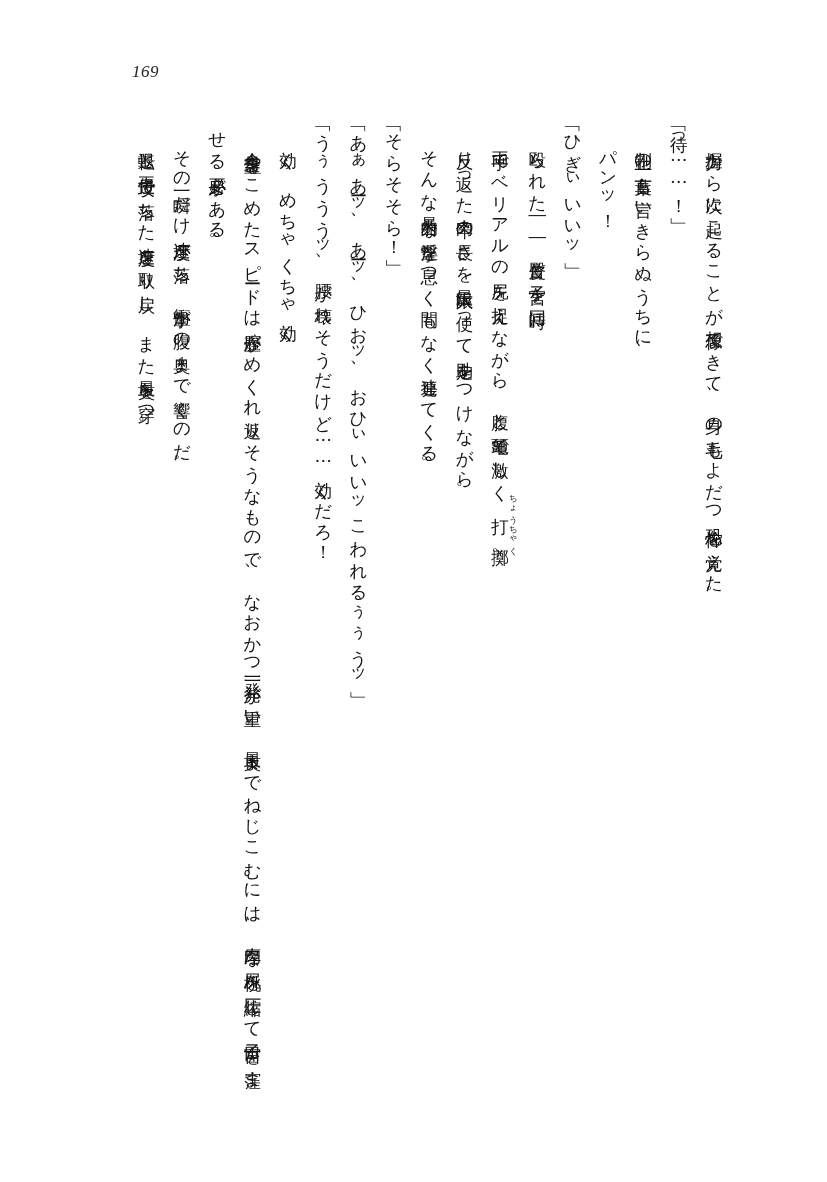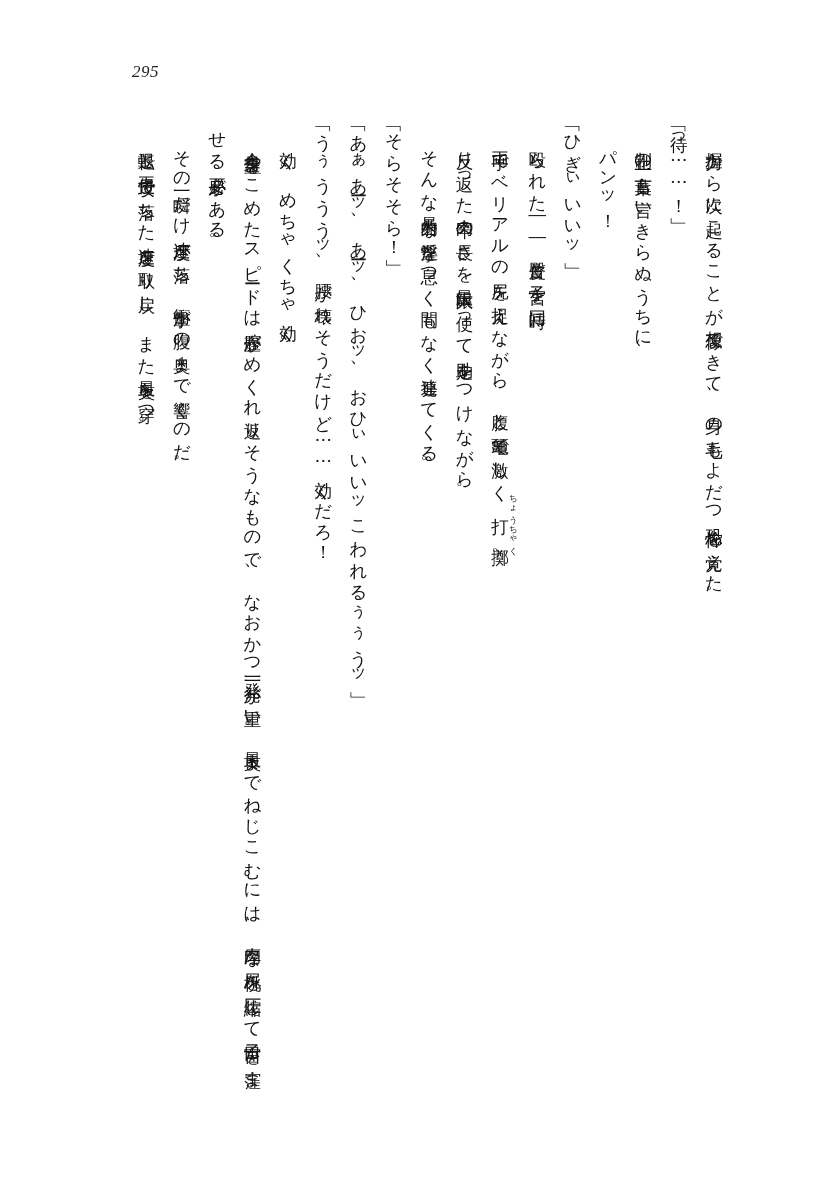--- a/index.html
+++ b/index.html
@@ -59,21 +59,21 @@
     font-size: 8.5px;
     letter-spacing: 0.5px;
     line-height: 1;
   }
 </style>
 </head>
 <body>
 
 <div class="page">
 
-  <div class="page-number">295</div>
+  <div class="page-number">169</div>
 
   <div class="body-text">
     <p class="indent">握力から次に起こることが想像できて、身の毛もよだつ恐怖を覚えた。</p>
     <p>「待っ……！」</p>
     <p class="indent">制止の言葉も言いきらぬうちに、</p>
     <p class="indent">パンッ！</p>
     <p>「ひぎぃいいッ」</p>
     <p class="indent">殴られた――臀皮と子宮を同時に。</p>
     <p class="indent ruby-host">両手でベリアルの尻を捉えながら、腹と亀頭で激しく<ruby>打擲<rt>ちょうちゃく</rt></ruby>。</p>
     <p class="indent">反り返った肉竿の長さを最大限に使って助走をつけながら。</p>

